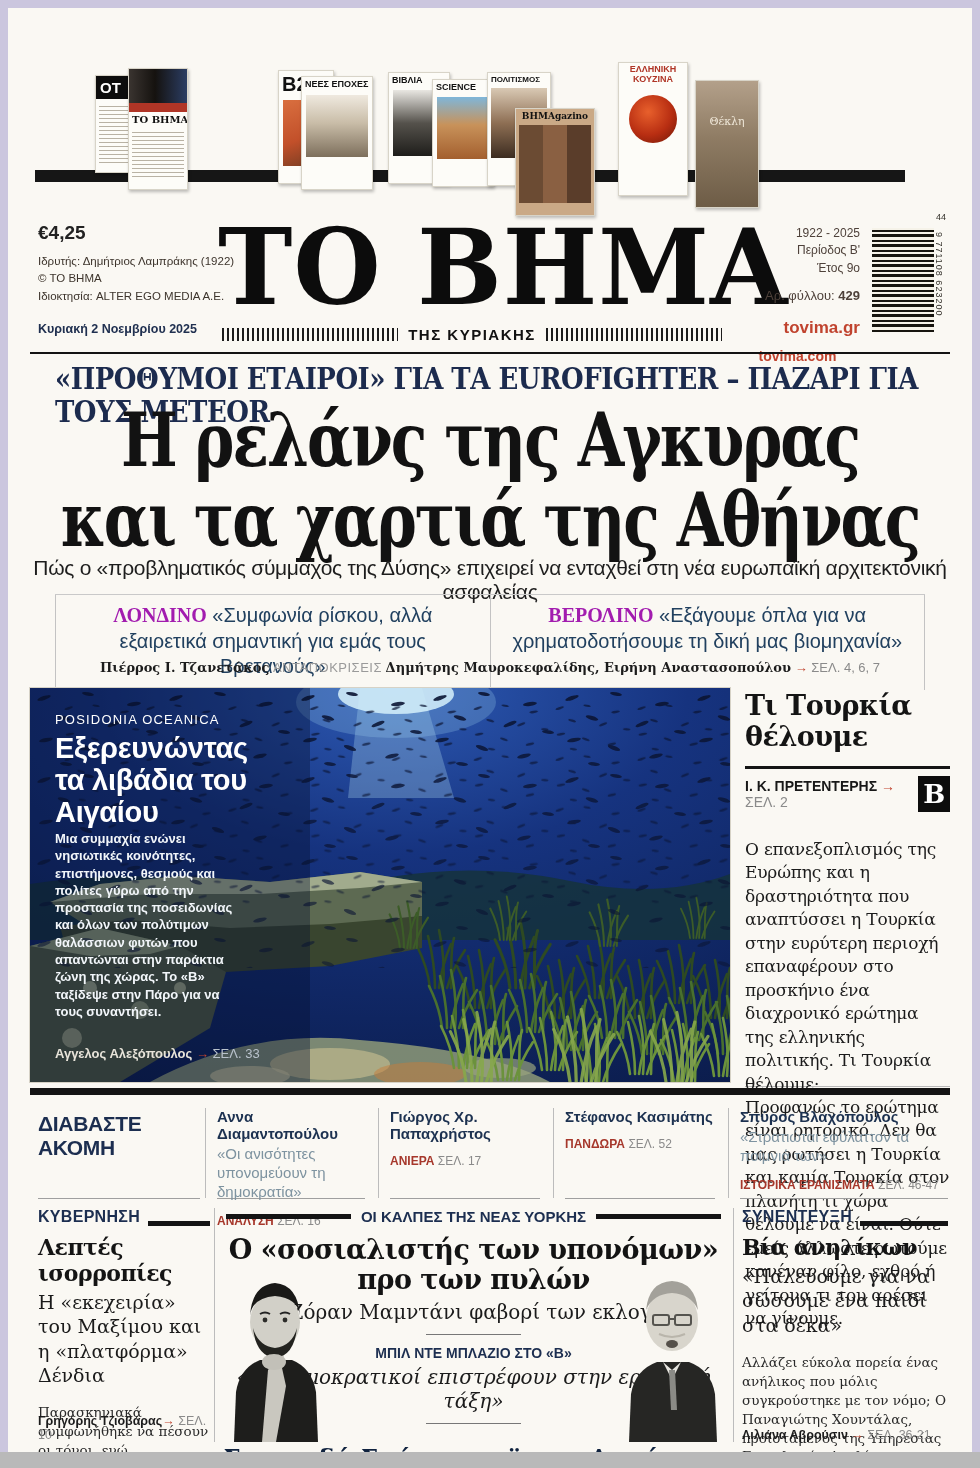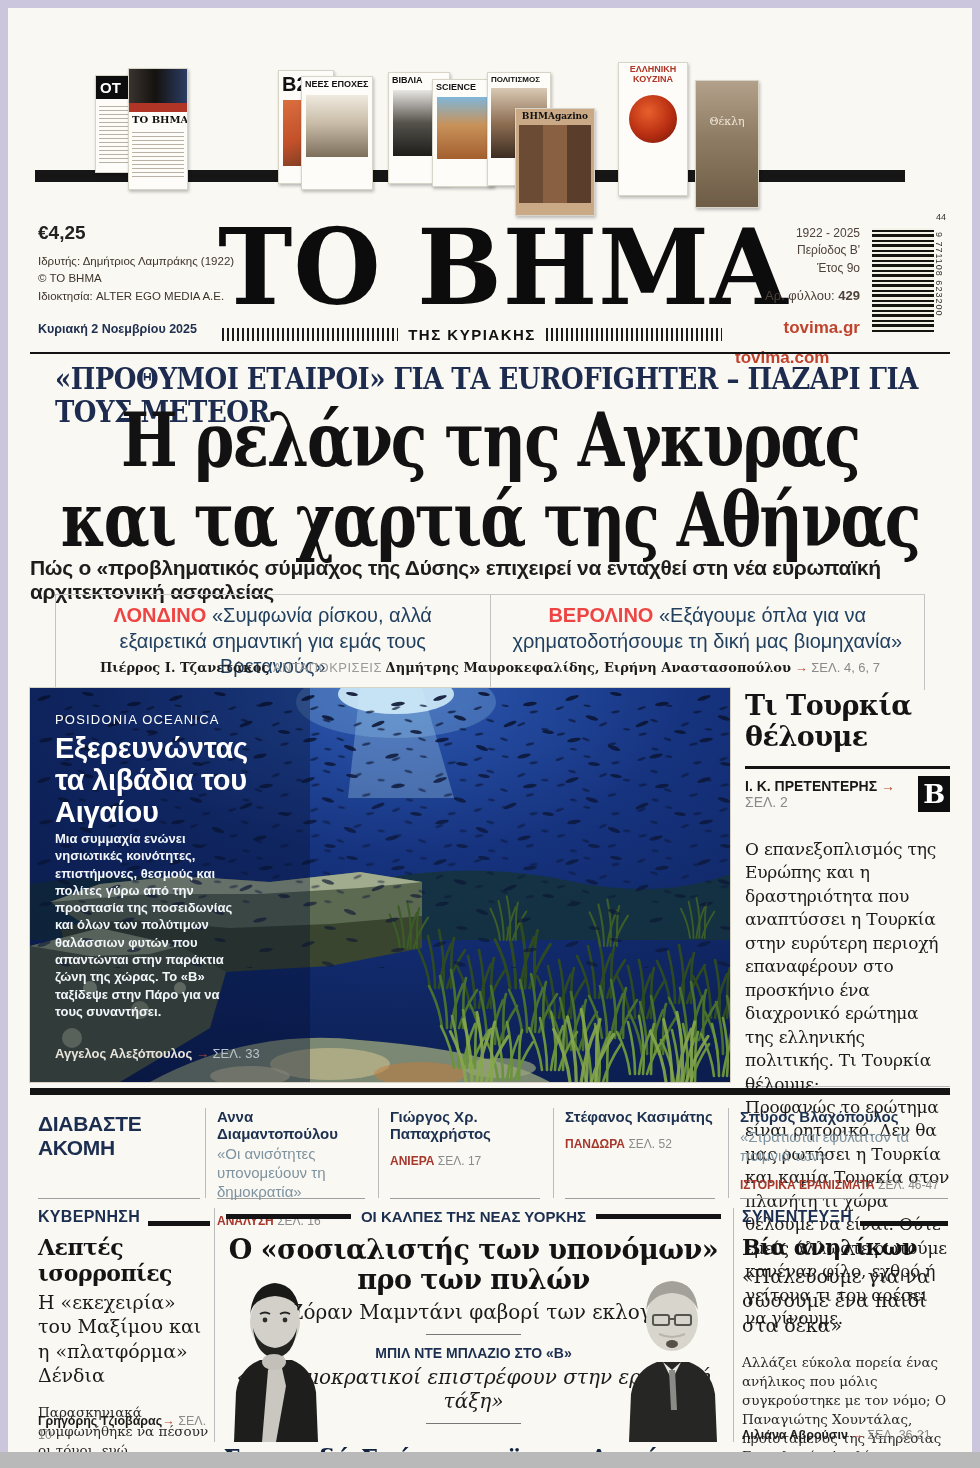--- a/index.html
+++ b/index.html
@@ -20,40 +20,40 @@
   .founder{left:38px;top:253px;font-size:11.5px;line-height:1.5;color:#3d342c;}
   .mh-date{left:38px;top:322px;font-size:12.5px;font-weight:bold;color:#203050;}
   .mh-title{left:218px;top:206px;width:505px;text-align:center;font-size:100px;font-weight:bold;color:#0c0c0c;
             letter-spacing:1px;transform:scaleY(1.04);transform-origin:top center;white-space:nowrap;}
   .mh-subrow{left:222px;top:326px;width:500px;display:flex;align-items:center;gap:10px;}
   .mh-stripes{flex:1;height:13px;background:repeating-linear-gradient(90deg,#1c1c1c 0 2px,transparent 2px 5px);}
   .mh-subtitle{font-size:15px;font-weight:bold;letter-spacing:1.5px;color:#111;white-space:nowrap;}
   .mh-right{left:735px;top:225px;width:125px;text-align:right;font-size:12px;color:#4e413a;line-height:1.45;}
   .issue{left:735px;top:288px;width:125px;text-align:right;font-size:13px;color:#4e413a;}
   .site1{left:735px;top:318px;width:125px;text-align:right;font-size:17px;font-weight:bold;color:#c0432e;}
-  .site2{left:735px;top:348px;width:125px;text-align:left;font-size:17px;font-weight:bold;color:#c0432e;}
+  .site2{left:735px;top:348px;width:125px;text-align:center;font-size:14px;font-weight:bold;color:#c0432e;}
   .barcode{left:872px;top:228px;width:62px;height:104px;
            background:repeating-linear-gradient(0deg,#17150f 0 2px,#f6f3e9 2px 5px,#17150f 5px 8px,#f6f3e9 8px 10px);}
   .barcode-digits{left:934px;top:232px;height:100px;writing-mode:vertical-rl;font-size:9px;color:#33302a;letter-spacing:1px;}
   .barcode-suffix{left:936px;top:212px;font-size:9px;color:#33302a;}
 
   .rule-top{left:30px;top:352px;width:920px;height:2px;background:#131313;}
 
   
   .kicker{left:55px;top:362px;width:880px;font-family:"DejaVu Serif",serif;font-weight:bold;
           font-size:26px;color:#1c2b4e;letter-spacing:-0.5px;transform:scaleY(1.12);transform-origin:top left;}
   .headline{left:20px;top:400px;width:940px;text-align:center;font-family:"DejaVu Serif",serif;font-weight:bold;
             font-size:60px;line-height:1.06;color:#121212;letter-spacing:-2px;
             transform:scaleY(1.26);transform-origin:top center;}
-  .deck{left:30px;top:556px;width:920px;font-size:21px;font-weight:bold;color:#1d1d1d;letter-spacing:-0.3px;}
+  .deck{left:30px;top:556px;width:920px;text-align:center;font-size:21px;font-weight:normal;color:#1d1d1d;letter-spacing:-0.3px;}
   .quote-row{left:55px;top:594px;width:870px;display:flex;border-top:1px solid #c9c9c9;}
   .quote-cell{flex:1;padding:8px 14px 10px;text-align:center;font-size:20px;line-height:1.28;color:#21405f;
               border-left:1px solid #c3c3c3;}
   .quote-cell:last-child{border-right:1px solid #c3c3c3;}
-  .quote-cell b{color:#ef4444;}
+  .quote-cell b{color:#a21caf;font-family:Liberation Serif, serif;}
   .lead-byline{left:30px;top:660px;width:920px;text-align:center;font-size:13px;color:#8a8a8a;}
   .lead-byline .nm{font-family:"DejaVu Serif",serif;font-weight:bold;color:#1c1c1c;}
   .lead-byline .lbl{letter-spacing:.5px;color:#9a9a9a;}
   .arrow{color:#c0432e;font-weight:bold;}
   .pg{color:#8a8a8a;}
 
   
   .photo{left:30px;top:688px;width:700px;height:394px;box-shadow:0 0 0 1px #d6d2c6;}
   .photo svg{display:block;}
   .ph-kicker{left:55px;top:712px;font-size:13px;font-weight:normal;letter-spacing:1.2px;color:#fff;}

